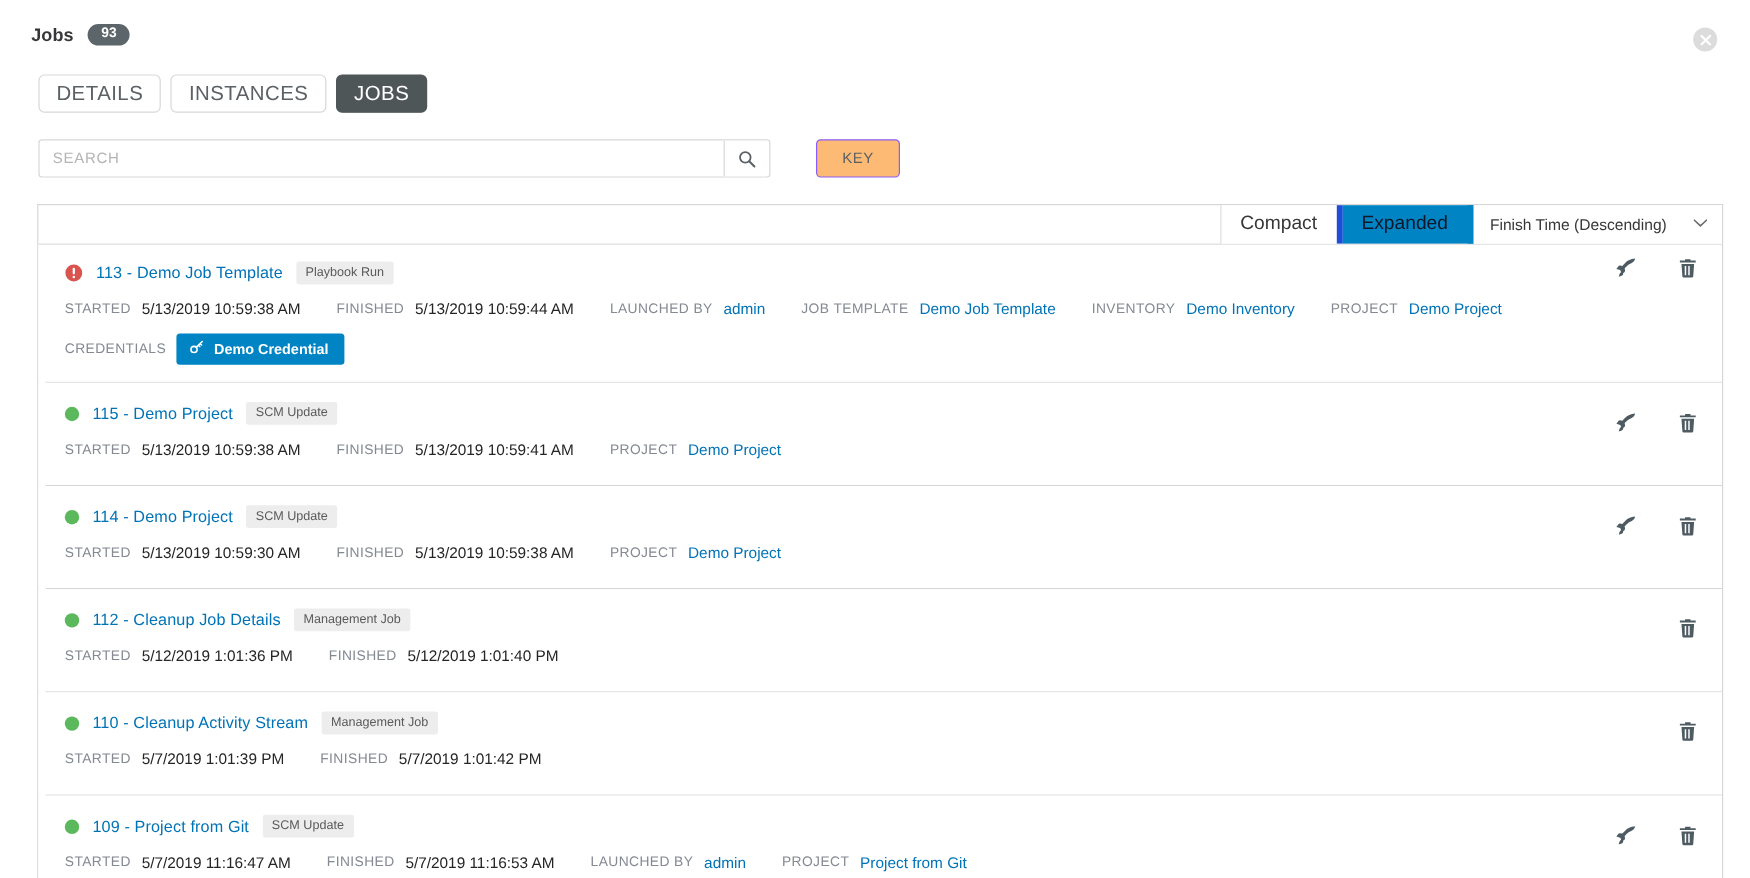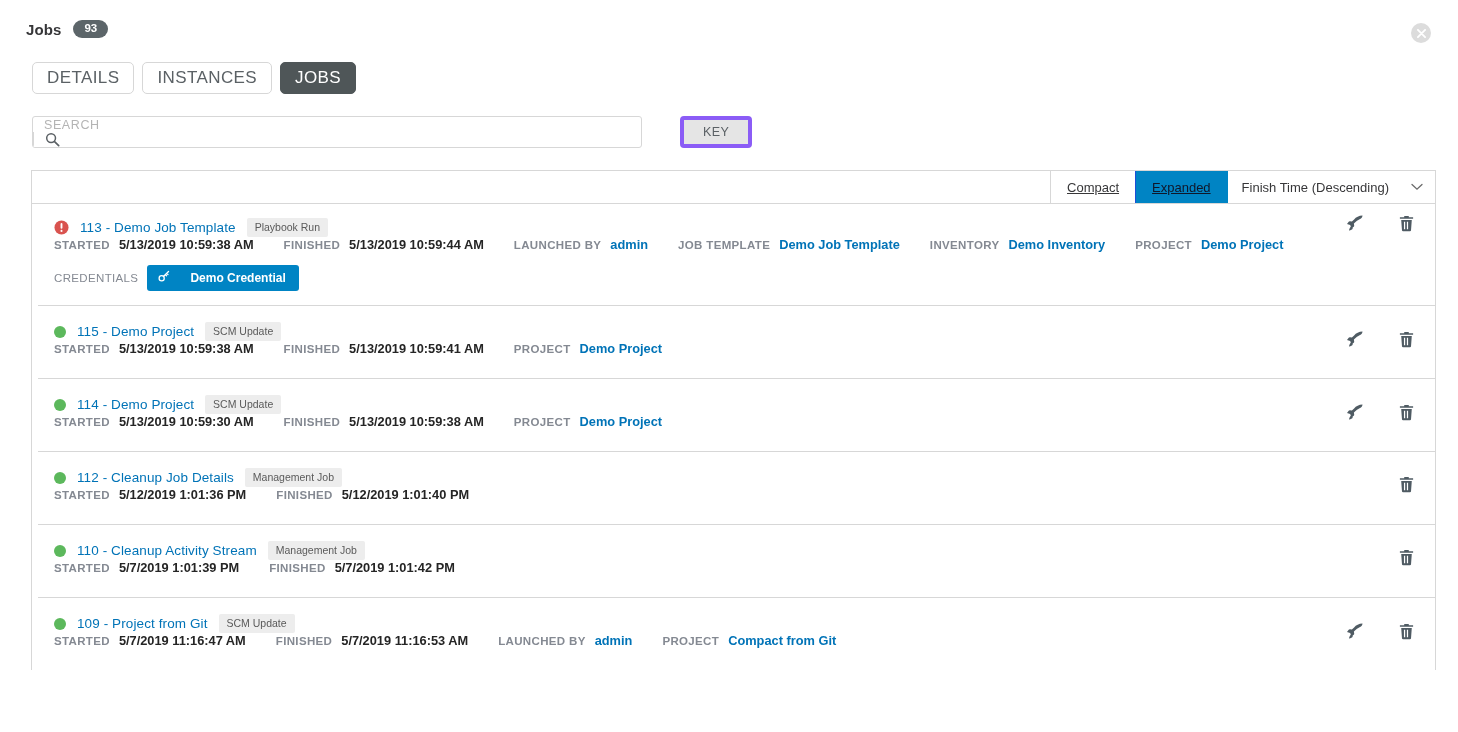--- a/index.html
+++ b/index.html
@@ -48,61 +48,59 @@
     background: #4f5658; color: #ffffff; border-color: #4f5658;
     font-weight: normal;
   }
 
   
   .search-row { display: flex; align-items: center; margin: 22px 0 0 6px; }
   .search-box {
     display: flex; width: 610px; height: 32px;
     border: 1px solid #d7d7d7; border-radius: 3px; overflow: hidden;
     background: #fff;
-    flex-direction: column;
   }
   .search-input {
     flex: 1; border: 0; outline: none;
     padding: 0 11px; font-size: 12.5px; letter-spacing: .5px;
     font-family: "Liberation Sans", sans-serif; color: #4a4a4a;
     background: transparent;
   }
   .search-input::placeholder { color: #b4b4b4; letter-spacing: .6px; }
   .search-go {
     width: 38px; border-left: 1px solid #d7d7d7;
     display: flex; align-items: center; justify-content: center;
     cursor: pointer; background: #fff;
   }
   .search-go svg { width: 15px; height: 15px; }
   .key-btn {
     margin-left: 38px;
     height: 32px; min-width: 70px; padding: 0 19px;
-    border: 4px solid #8b5cf6; border-radius: 4px; background: #e5e5e5;
+    border: 1px solid #8b5cf6; border-radius: 4px; background: #fdba74;
     font-size: 12.5px; color: #5b6165; letter-spacing: .4px;
     cursor: pointer; display: flex; align-items: center; justify-content: center;
   }
 
   
   .list-wrap {
     margin: 22px 22px 0 31px;
     border: 1px solid #d7d7d7;
     border-bottom: 0;
     background: #fff;
   }
   .list-toolbar {
     display: flex; height: 33px; align-items: stretch;
     border-bottom: 1px solid #d7d7d7;
   }
   .toolbar-spacer { flex: 1; border-right: 1px solid #d7d7d7; }
   .view-toggle { display: flex; }
   .view-btn {
     display: flex; align-items: center; padding: 0 16px;
-    font-size: 13px; color: #373739; cursor: pointer; background: #fff;
-    border-right: 1px solid #1d4ed8;
-    text-decoration: underline;
+    font-size: 16px; color: #373739; cursor: pointer; background: #fff;
+    border-right: 5px solid #1d4ed8;
   }
   .view-btn.active { background: #0084c4; color: #0f172a; border-right-color: #0084c4; }
   .sort-select {
     display: flex; align-items: center; gap: 22px;
     padding: 0 12px 0 14px; font-size: 13px; color: #373739;
     cursor: pointer; background: #fff;
   }
   .sort-select .chev { font-size: 11px; color: #6a6a6a; }
 
   
@@ -120,33 +118,33 @@
     font-size: 13.5px; font-weight: normal; color: #0073b7;
     letter-spacing: .1px; cursor: pointer; white-space: nowrap;
   }
   .type-badge {
     background: #ededed; color: #5a5a5a;
     font-size: 10.5px; padding: 4px 8px 5px; border-radius: 2px;
     line-height: 10px; white-space: nowrap;
   }
 
   .row-line2 {
-    display: flex; align-items: center; 
-    font-size: 12.5px; white-space: nowrap; font-weight: bold;
+    display: flex; align-items: center; margin-top: 13px;
+    font-size: 12.5px; white-space: nowrap;
   }
   .meta-label {
     color: #848992; font-size: 11.5px; letter-spacing: .35px;
     margin-right: 9px;
   }
   .meta-val { color: #252525; font-size: 12.8px; margin-right: 30px; }
   .meta-link { color: #0073b7; font-size: 12.8px; margin-right: 30px; cursor: pointer; }
 
   .row-line3 { display: flex; align-items: center; margin-top: 13px; }
   .cred-badge {
-    display: inline-flex; align-items: center; gap: 20px;
+    display: inline-flex; align-items: center; gap: 8px;
     background: #0084c4; color: #fff;
     font-size: 12px; font-weight: bold;
     padding: 5px 13px 6px 11px; border-radius: 3px; cursor: pointer;
   }
   .cred-badge svg { width: 12px; height: 12px; }
 
   .row-actions {
     position: absolute; top: 10px; right: 20px;
     display: flex; align-items: center; gap: 34px;
   }
@@ -388,21 +386,21 @@
         <span class="type-badge">SCM Update</span>
       </div>
       <div class="row-line2">
         <span class="meta-label">STARTED</span>
         <span class="meta-val">5/7/2019 11:16:47 AM</span>
         <span class="meta-label">FINISHED</span>
         <span class="meta-val">5/7/2019 11:16:53 AM</span>
         <span class="meta-label">LAUNCHED BY</span>
         <span class="meta-link">admin</span>
         <span class="meta-label">PROJECT</span>
-        <span class="meta-link">Compact from Git</span>
+        <span class="meta-link">Project from Git</span>
       </div>
     </div>
     <div class="row-actions" style="top:24px;">
       <span class="act-icon rocket">
         <svg viewBox="0 0 18 18">
             <path d="M16.5 1.5c-3.6.2-6.4 1.6-8.4 3.9L5.9 7.6 4 7.3c-.5-.1-1 .1-1.3.5L1 10.1l3.1 1 .3.3 1 3.1 2.3-1.7c.4-.3.6-.8.5-1.3l-.3-1.9 2.2-2.2C12.4 5.4 16.3 5.1 16.5 1.5z"></path>
             <path d="M4.3 13.2c-.9.9-1.3 3.3-1.3 3.3s2.4-.4 3.3-1.3c.5-.5.5-1.4 0-2s-1.5-.5-2 0z"></path>
           </svg>
       </span>
       <span class="act-icon">

